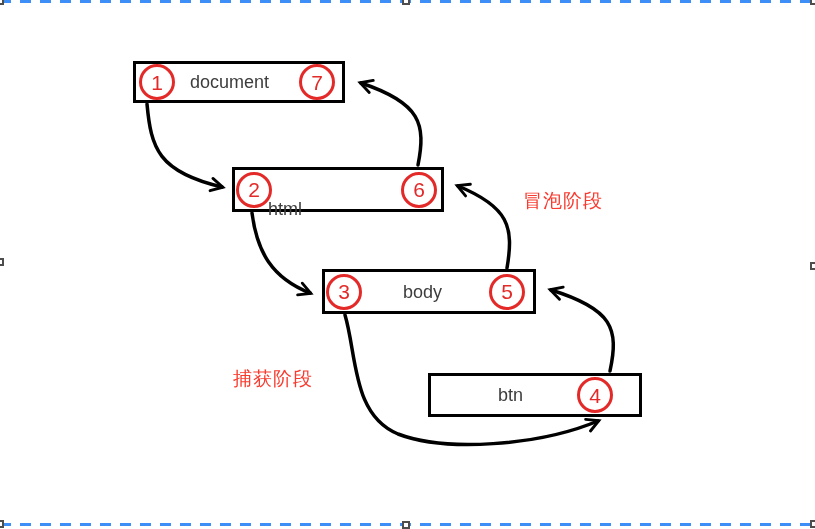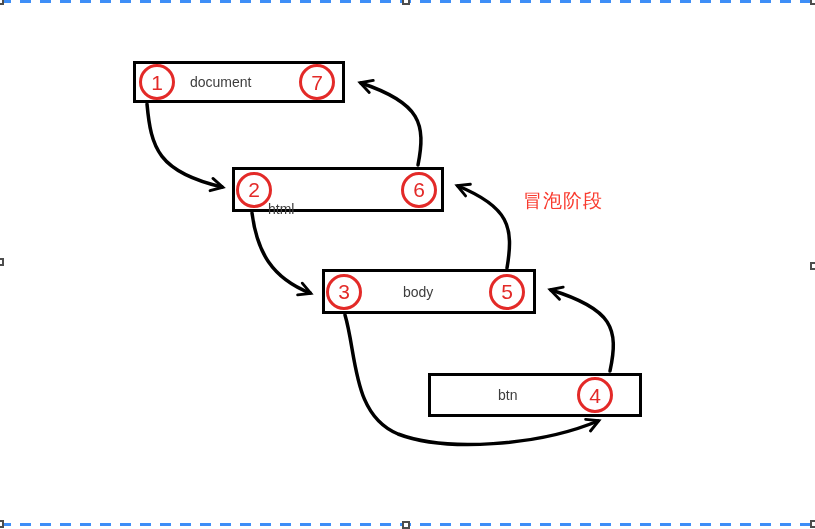--- a/index.html
+++ b/index.html
@@ -22,21 +22,21 @@
   }
   .circle{
     position:absolute;top:50%;transform:translateY(-50%);
     width:36px;height:36px;box-sizing:border-box;
     border:3px solid var(--circle-red);border-radius:50%;
     display:flex;align-items:center;justify-content:center;
     color:var(--circle-red);font-size:21px;line-height:1;
   }
   .node-label{
     position:absolute;top:50%;transform:translateY(-50%);
-    color:var(--node-text);font-size:14px;white-space:nowrap;
+    color:var(--node-text);font-size:18px;white-space:nowrap;
   }
   .phase-label{
     position:absolute;color:var(--phase-label-red);font-size:19px;
     white-space:nowrap;letter-spacing:1px;
   }
   .sel-line{
     position:absolute;left:0;width:815px;height:3px;
     background:repeating-linear-gradient(90deg,var(--selection-blue) 0 11px,transparent 11px 20px);
   }
   .handle{
@@ -96,20 +96,21 @@
   </div>
 
   <div class="node" style="left:428px;top:373px;width:208px;height:38px;text-align:right;">
     <div class="node-label" style="left:67px;">btn</div>
     <div class="circle" style="left:146px;">
         <span>4</span>
       </div>
   </div>
 
   <div class="phase-label" style="left:523px;top:188px;">冒泡阶段</div>
+  <div class="phase-label" style="left:233px;top:366px;">捕获阶段</div>
 
   <div class="sel-line" style="top:0;"></div>
   <div class="sel-line" style="top:523px;"></div>
 
   <div class="handle" style="left:-4px;top:-3px;"></div>
   <div class="handle" style="left:402px;top:-3px;"></div>
   <div class="handle" style="left:810px;top:-3px;"></div>
   <div class="handle" style="left:-4px;top:258px;"></div>
   <div class="handle" style="left:810px;top:262px;"></div>
   <div class="handle" style="left:-4px;top:520px;"></div>

